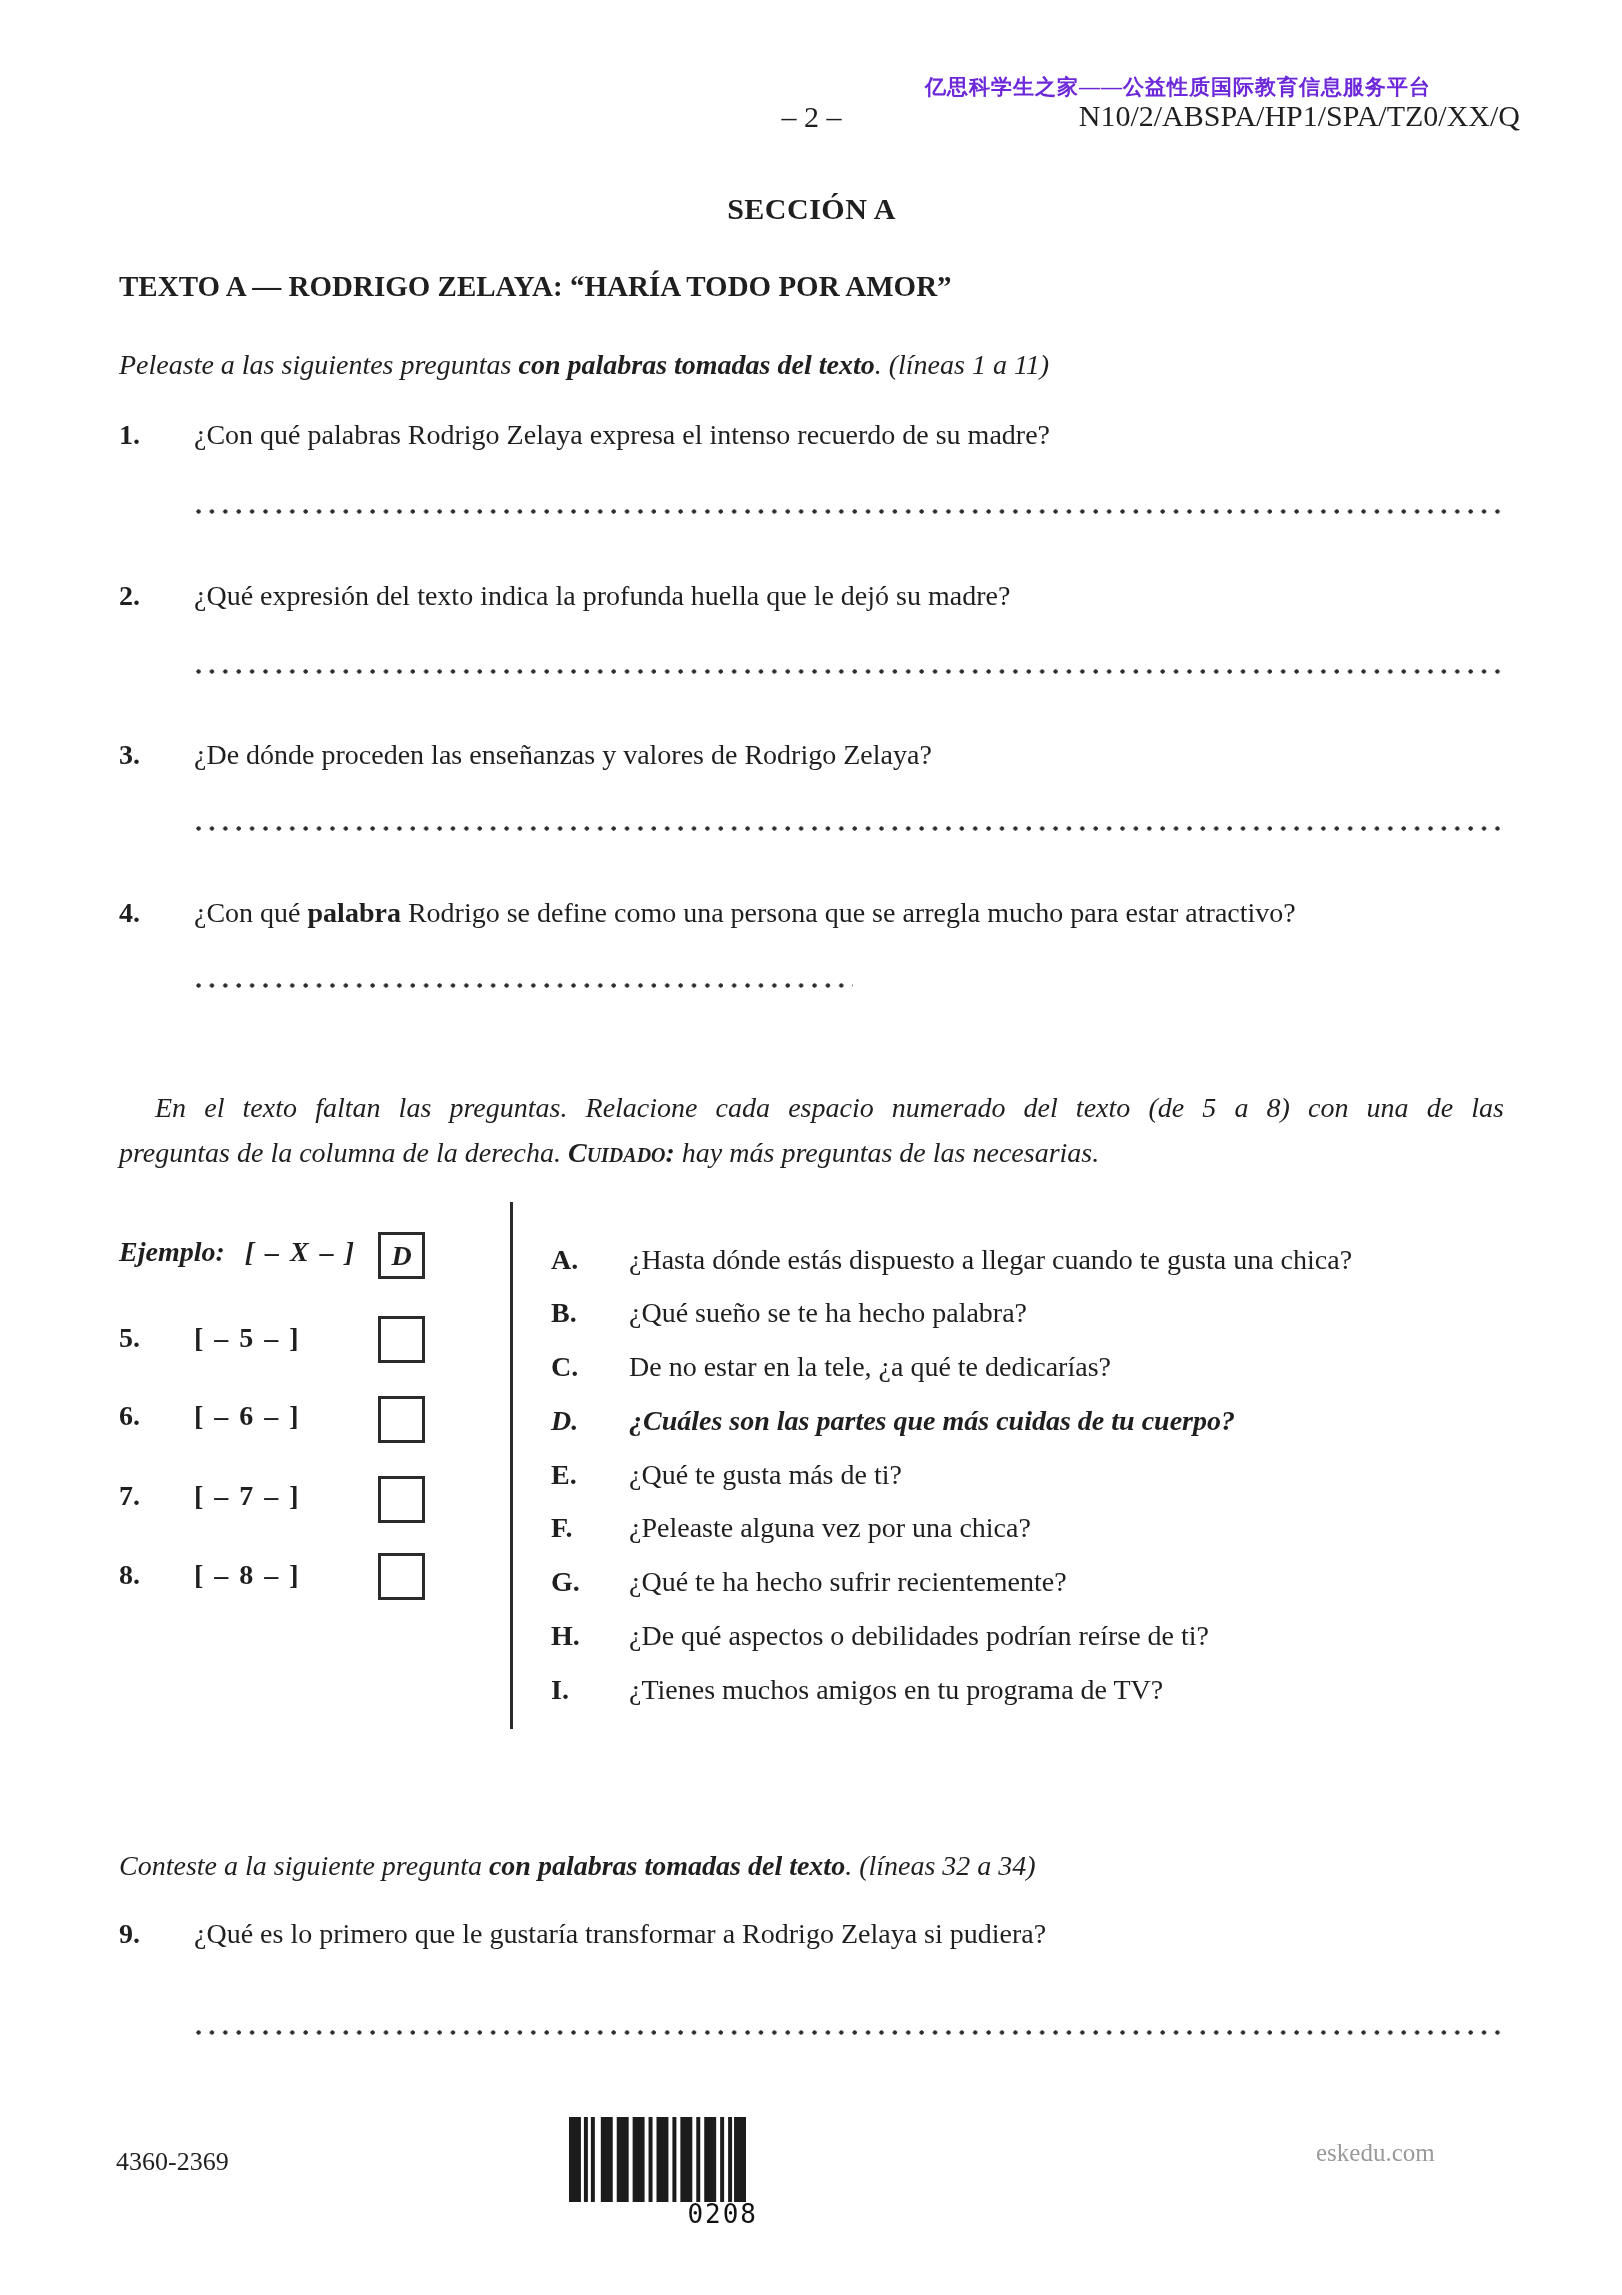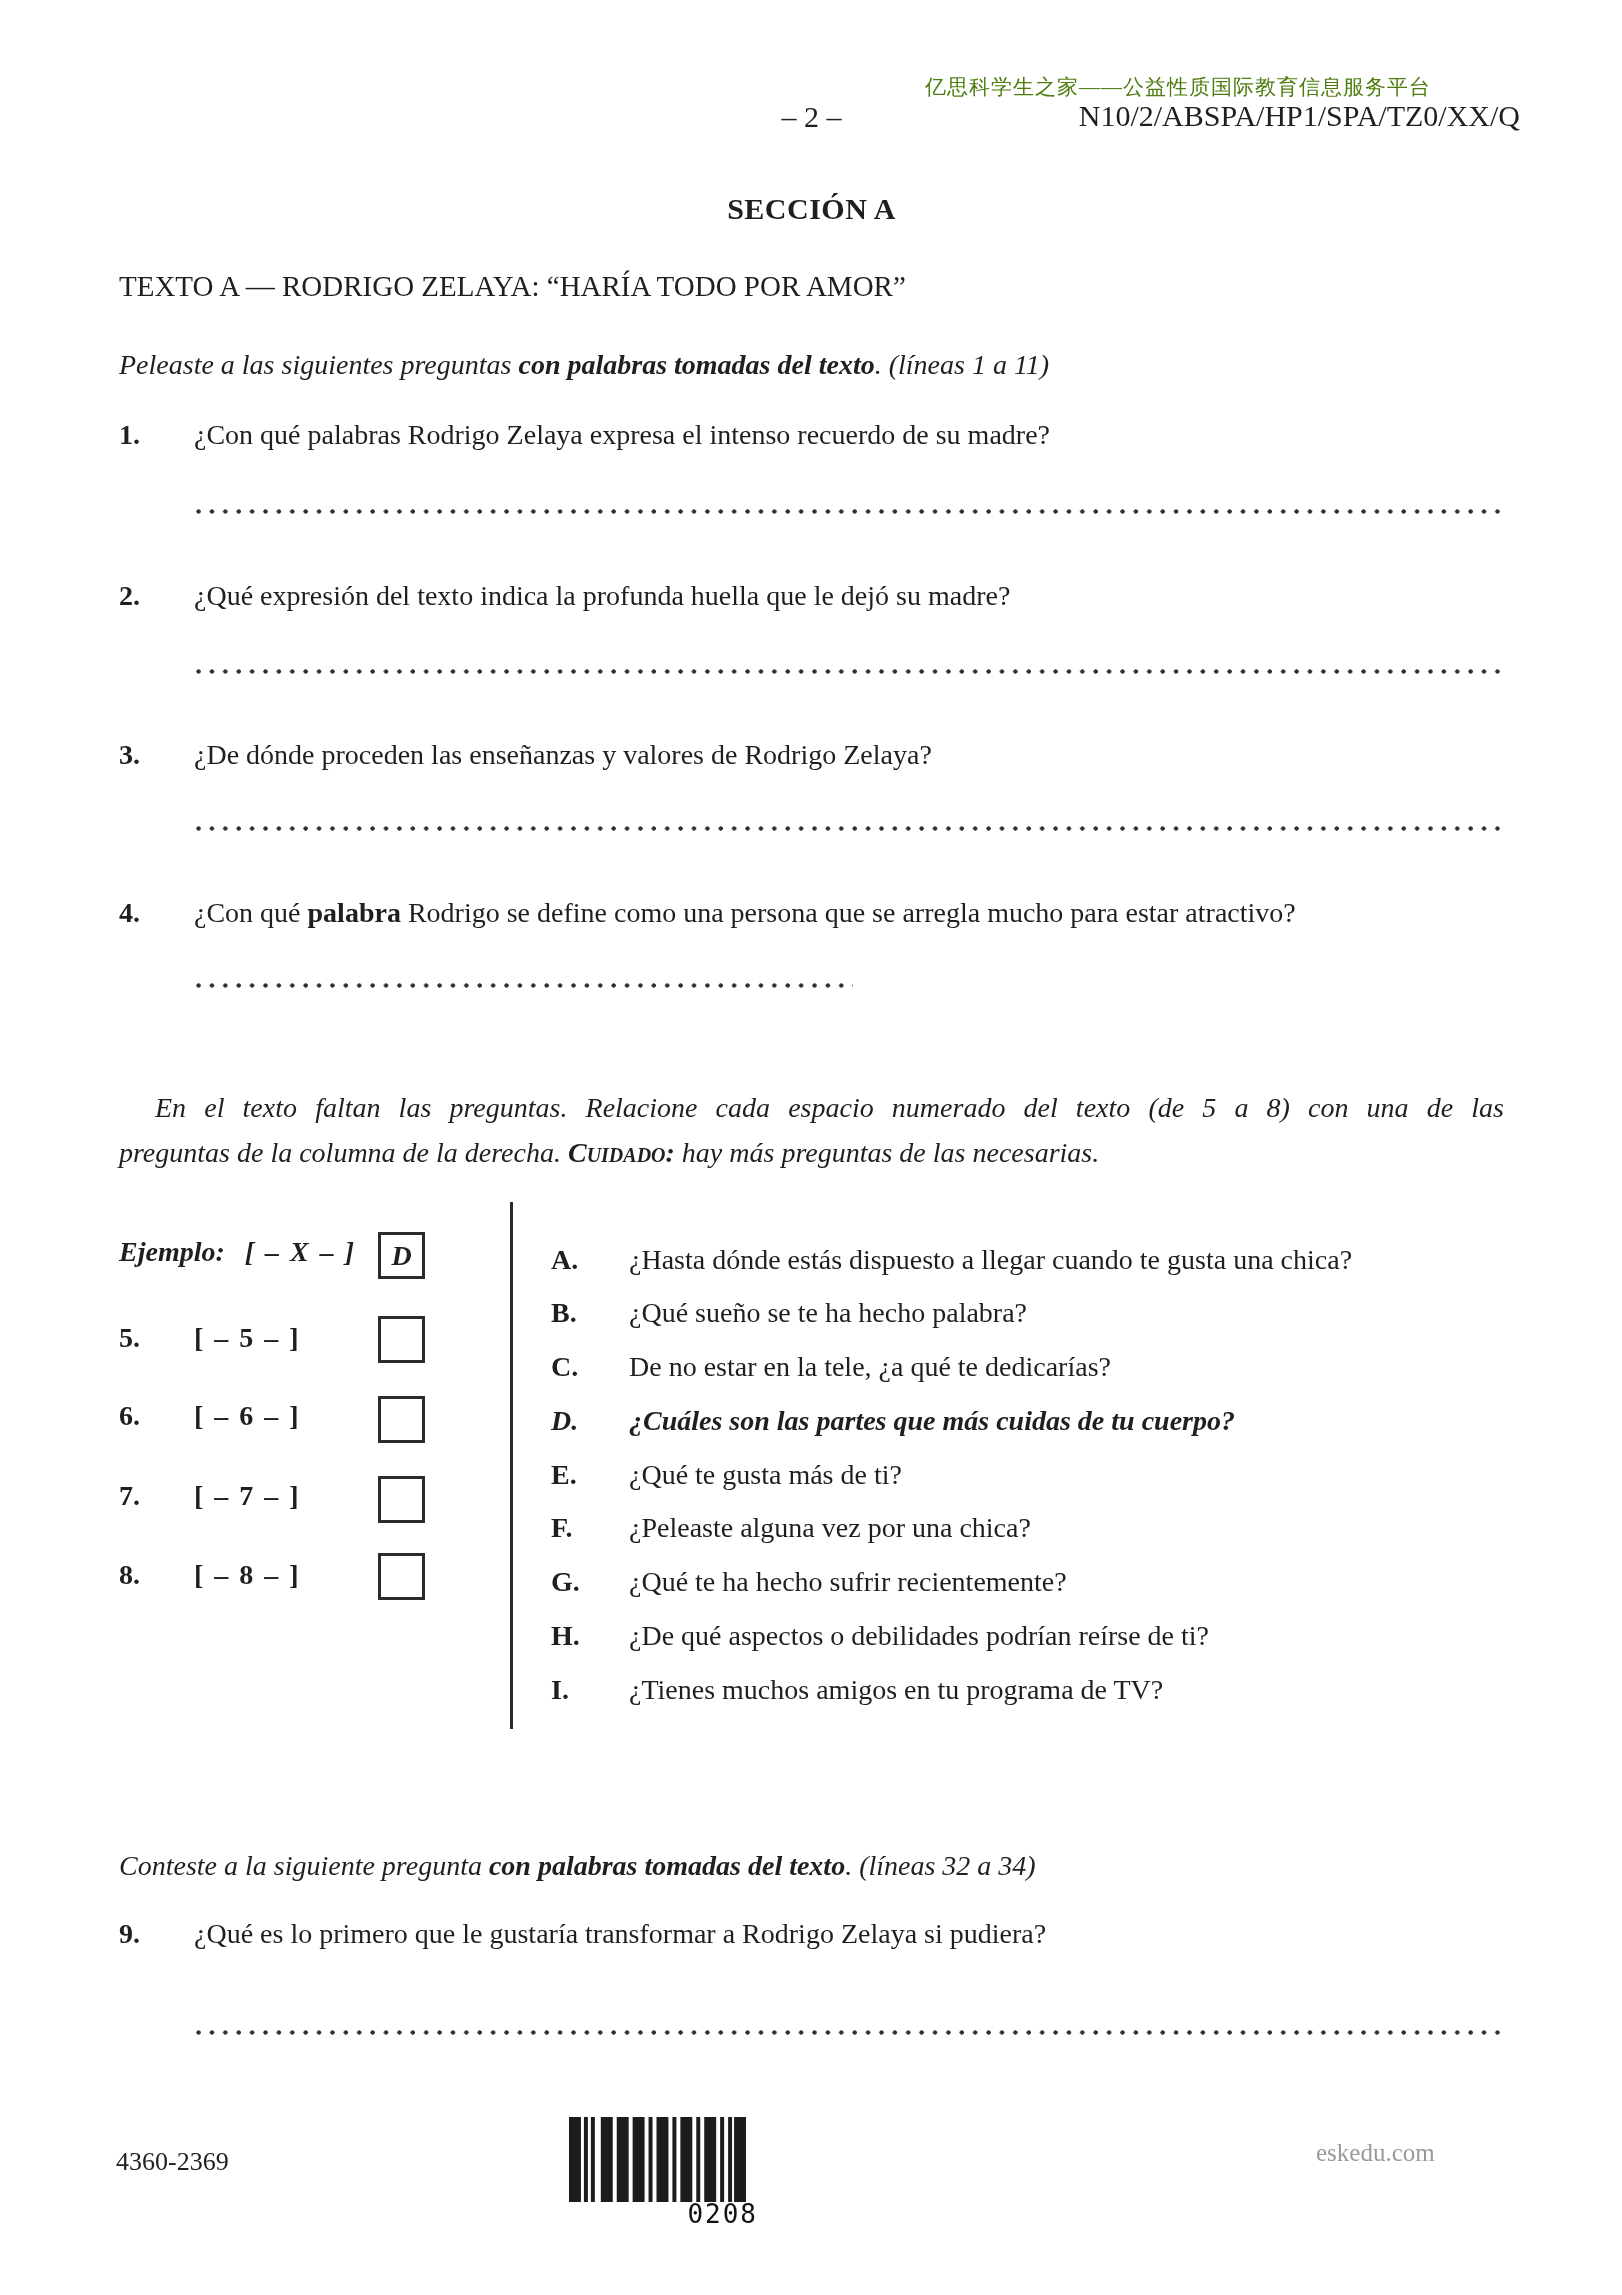--- a/index.html
+++ b/index.html
@@ -6,26 +6,26 @@
   .page{
     position:relative;
     width:1623px;height:2295px;
     background:#ffffff;
     font-family:"Liberation Serif","DejaVu Serif",serif;
     color:#1f1f1f;
     overflow:hidden;
   }
   .abs{position:absolute;}
   
-  .watermark{top:73px;left:925px;font-size:21px;color:#4d7c0f;letter-spacing:1px;white-space:nowrap;}
+  .watermark{top:73px;left:925px;font-size:21px;color:#6d28d9;letter-spacing:1px;white-space:nowrap;font-weight:bold;}
   .pageno{top:100px;left:0;width:1623px;text-align:center;font-size:30px;}
   .examcode{top:99px;right:103px;font-size:30px;text-align:right;white-space:nowrap;margin-left:48px;}
   
   .section-title{top:192px;left:0;width:1623px;text-align:center;font-size:30px;font-weight:bold;letter-spacing:0.5px;}
-  .texto-heading{top:270px;left:119px;font-size:29px;font-weight:normal;white-space:nowrap;}
+  .texto-heading{top:270px;left:119px;font-size:29px;font-weight:bold;white-space:nowrap;}
   
   .instr{left:119px;width:1385px;font-size:28px;font-style:italic;line-height:45px;}
   .instr .bd{font-weight:bold;}
   .sc{font-variant:small-caps;font-weight:bold;}
   .just{text-align:justify;text-align-last:justify;margin-left:36px;}
   
   .q{left:119px;width:1393px;font-size:28px;line-height:38px;}
   .q .num{position:absolute;left:0;top:0;font-weight:bold;}
   .q .txt{display:block;margin-left:75px;white-space:nowrap;}
   .bd{font-weight:bold;}

